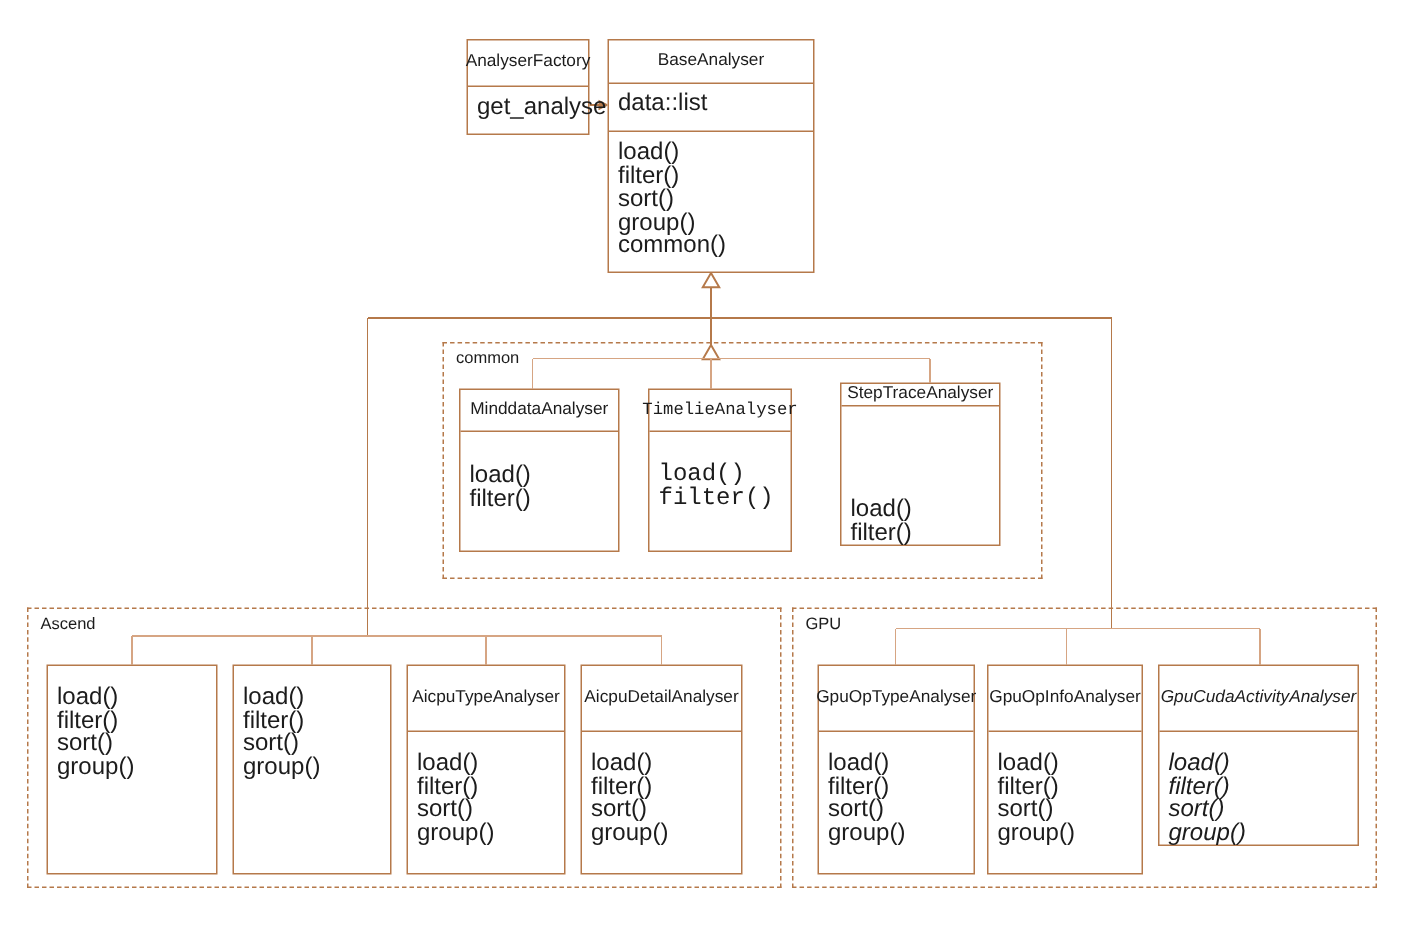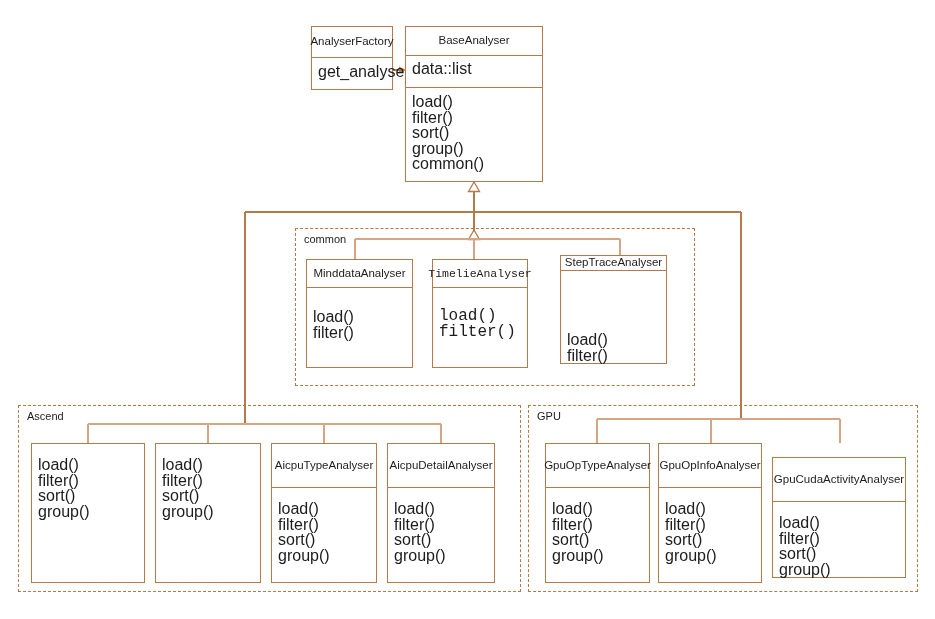--- a/index.html
+++ b/index.html
@@ -245,21 +245,21 @@
   <div class="uml-class" style="left:658px; top:443px; width:104px; height:140px;">
     <div class="cls-name" style="height:44px;">GpuOpInfoAnalyser</div>
     <div class="cls-ops" style="padding-top:13px;">
       <div>load()</div>
       <div>filter()</div>
       <div>sort()</div>
       <div>group()</div>
     </div>
   </div>
 
-  <div class="uml-class" style="left:772px; top:457px; width:134px; height:121px;">
+  <div class="uml-class" style="left:772px; top:443px; width:134px; height:121px;font-style:italic;">
     <div class="cls-name" style="height:44px;">GpuCudaActivityAnalyser</div>
     <div class="cls-ops" style="padding-top:13px;">
       <div>load()</div>
       <div>filter()</div>
       <div>sort()</div>
       <div>group()</div>
     </div>
   </div>
 
 </div>

